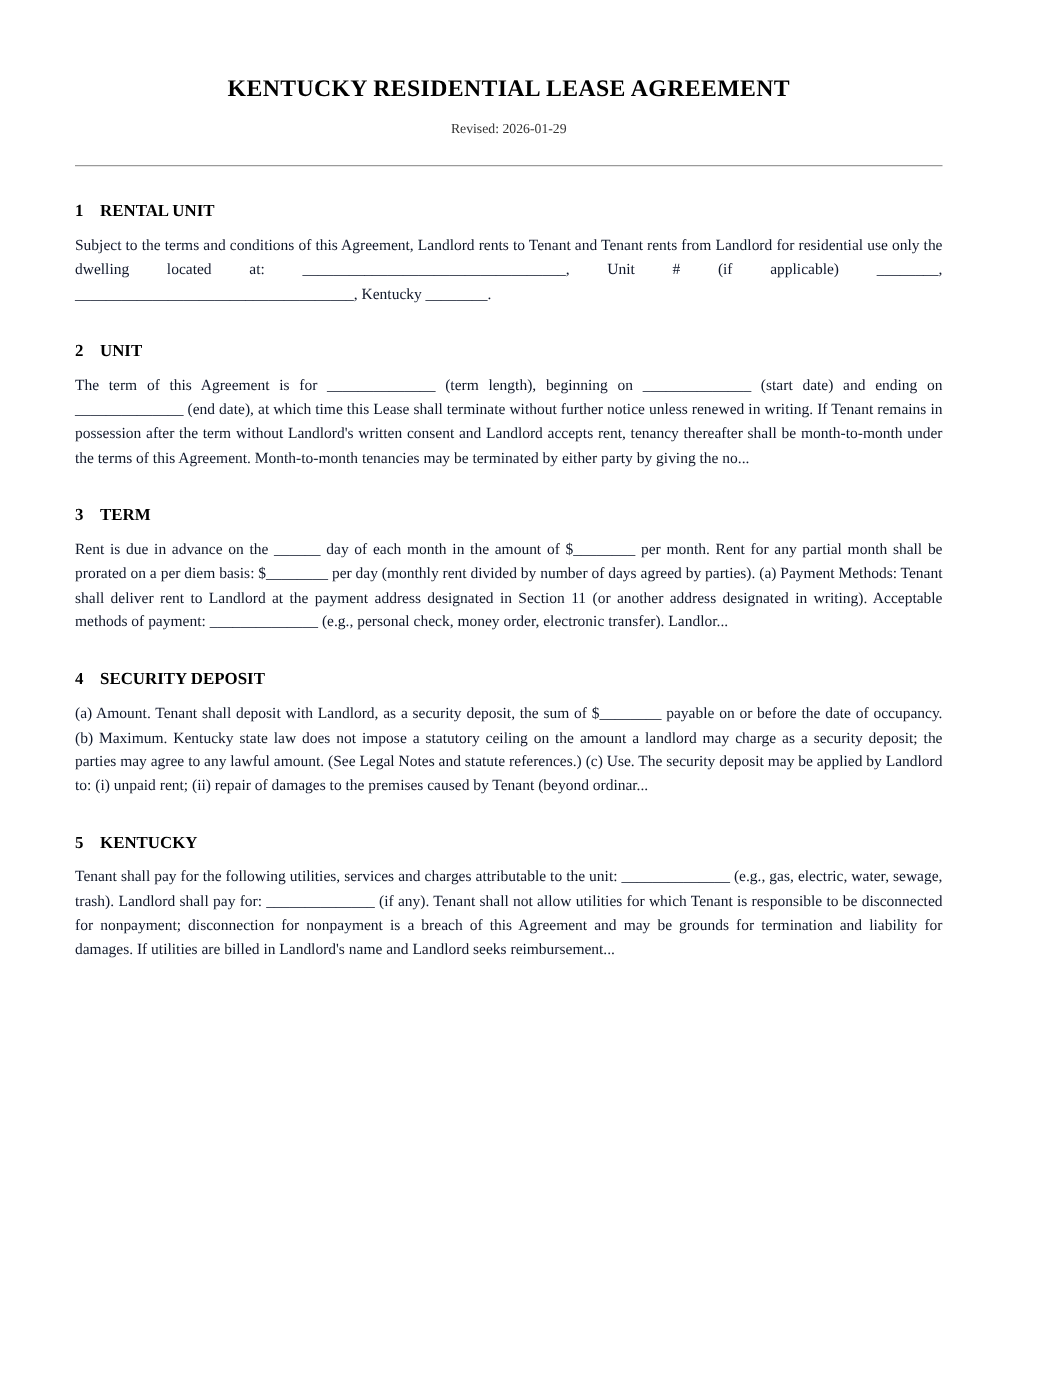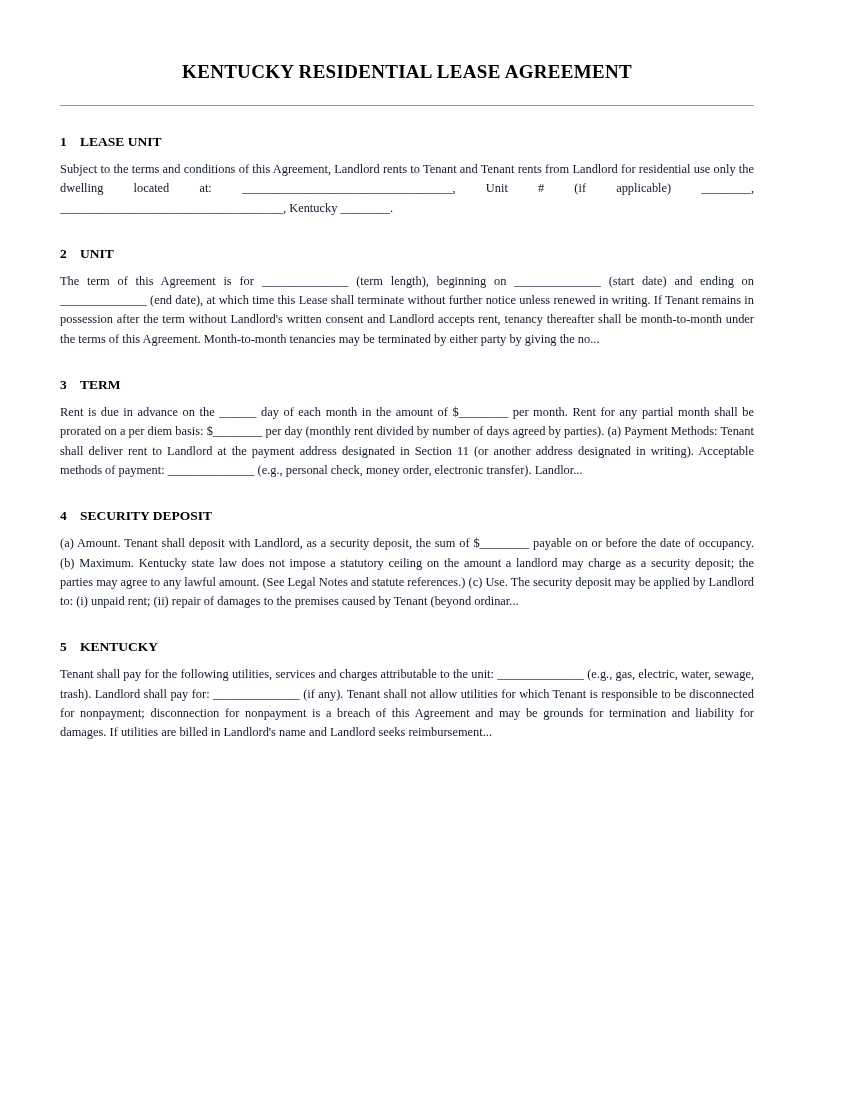--- a/index.html
+++ b/index.html
@@ -73,27 +73,28 @@
     text-align: justify;
     color: #0f172a;
   }
 </style>
 </head>
 <body>
 
 <div class="page">
 
   <h1 class="doc-title">KENTUCKY RESIDENTIAL LEASE AGREEMENT</h1>
+  <p class="doc-revised">Revised: 2026-01-29</p>
 
   <hr class="divider">
 
   <div class="section">
     <h2 class="section-heading">
       <span class="section-number">1</span>
-      <span class="section-title">LEASE UNIT</span>
+      <span class="section-title">RENTAL UNIT</span>
     </h2>
     <p class="section-body">Subject to the terms and conditions of this Agreement, Landlord rents to Tenant and Tenant rents from Landlord for residential use only the dwelling located at: __________________________________, Unit # (if applicable) ________, ____________________________________, Kentucky ________.</p>
   </div>
 
   <div class="section">
     <h2 class="section-heading">
       <span class="section-number">2</span>
       <span class="section-title">UNIT</span>
     </h2>
     <p class="section-body">The term of this Agreement is for ______________ (term length), beginning on ______________ (start date) and ending on ______________ (end date), at which time this Lease shall terminate without further notice unless renewed in writing. If Tenant remains in possession after the term without Landlord's written consent and Landlord accepts rent, tenancy thereafter shall be month-to-month under the terms of this Agreement. Month-to-month tenancies may be terminated by either party by giving the no...</p>

